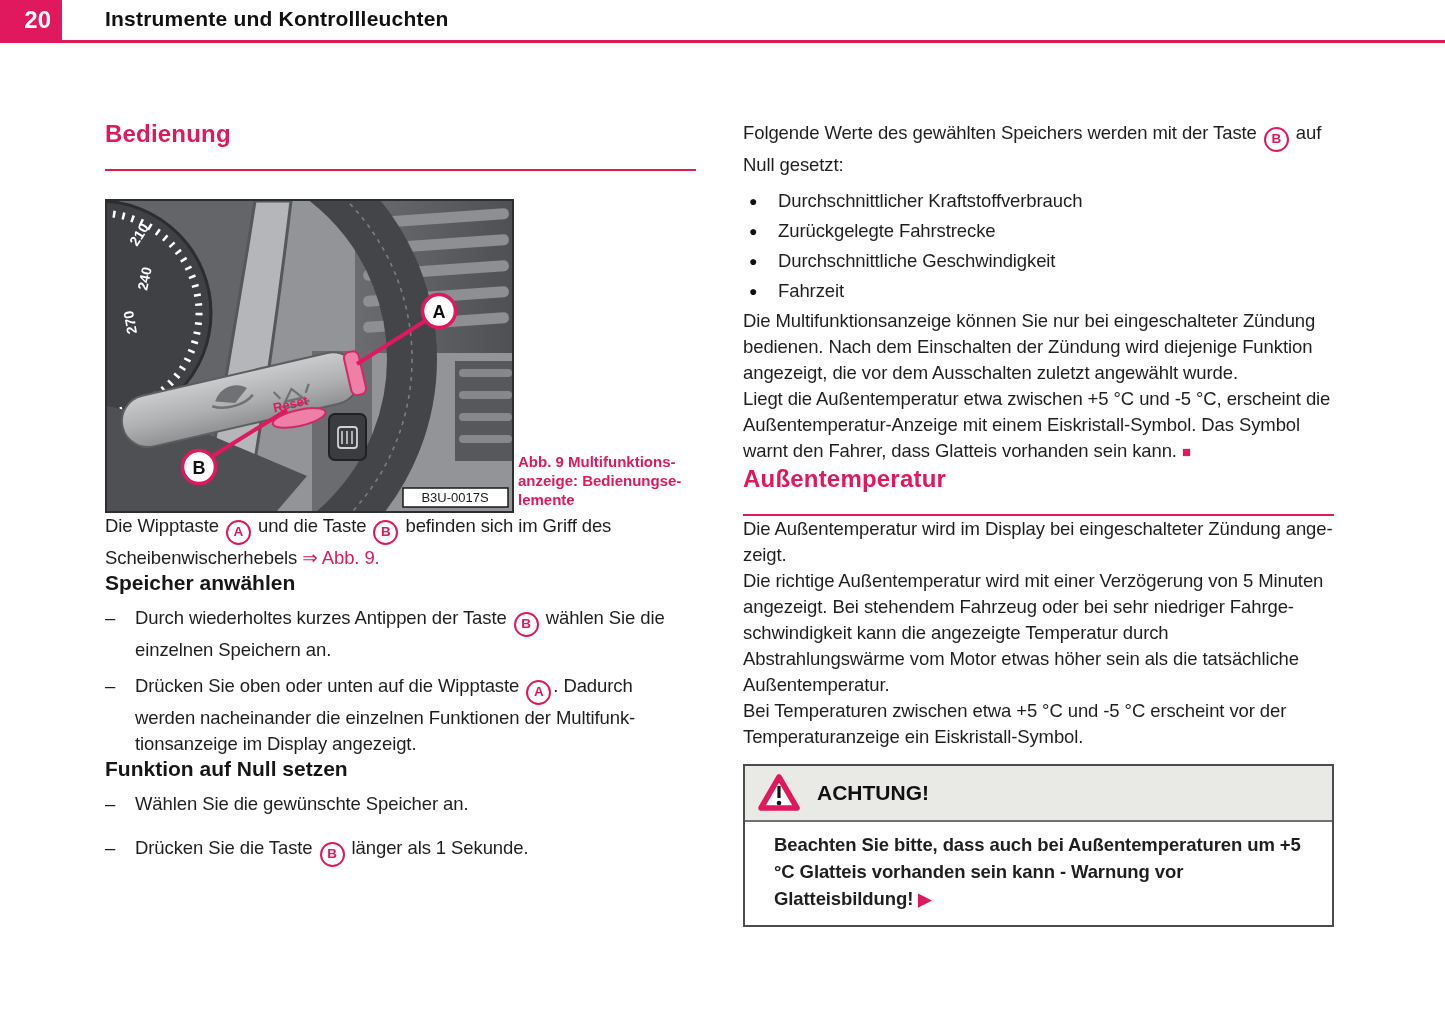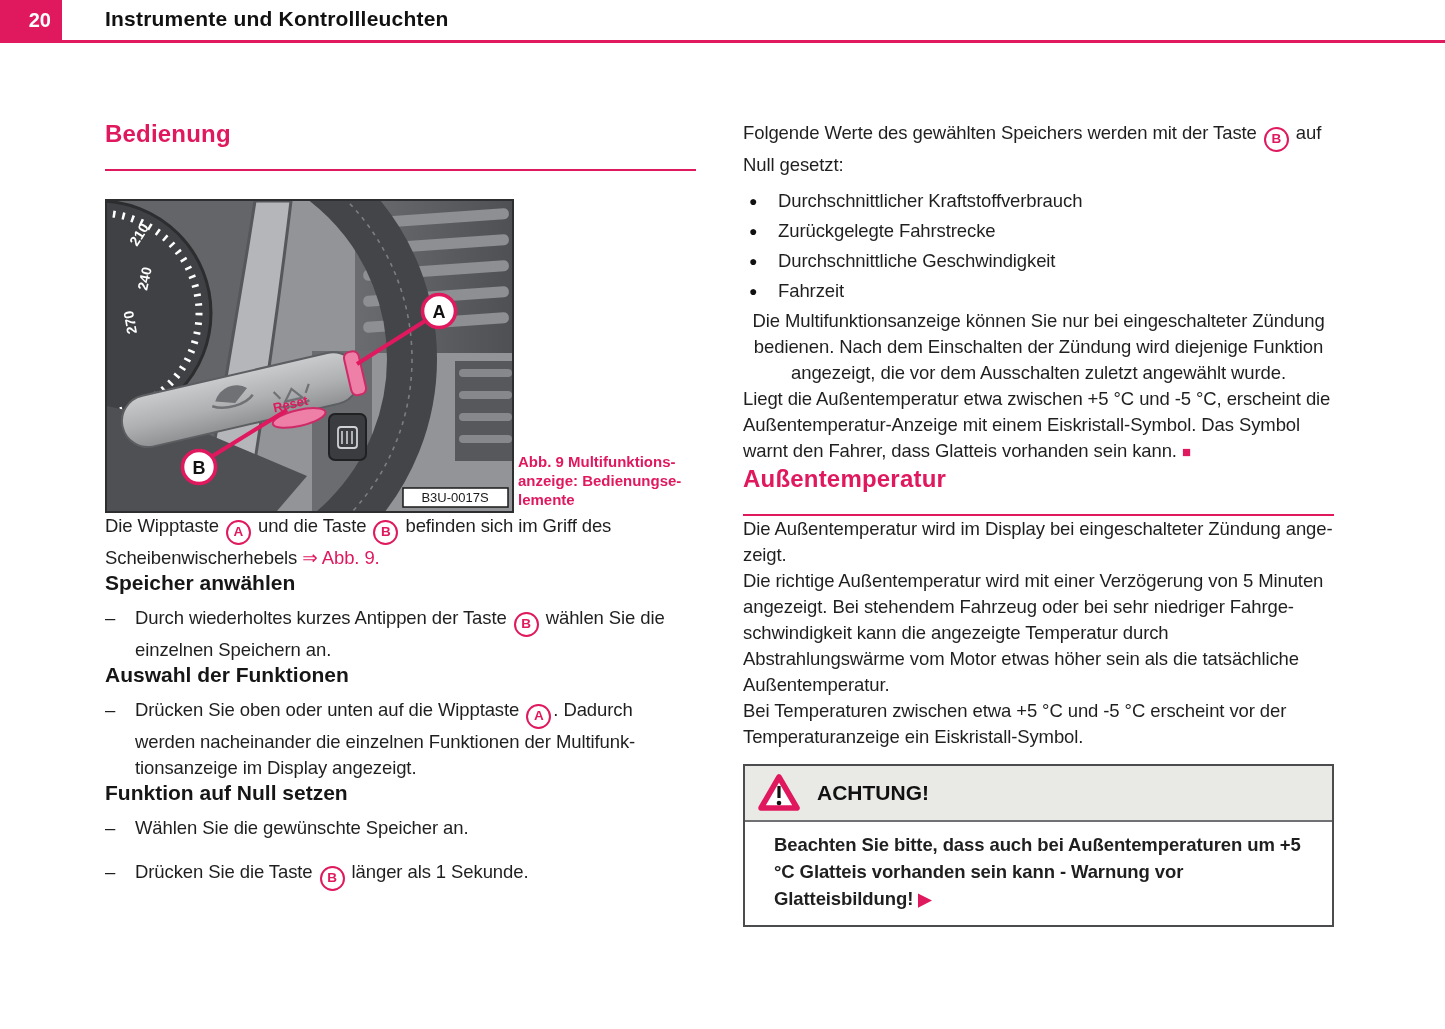--- a/index.html
+++ b/index.html
@@ -1,21 +1,21 @@
 <!DOCTYPE html>
 <html lang="de"><head>
 <meta charset="utf-8">
 <style>
   html,body{margin:0;padding:0;background:#ffffff;}
   body{font-family:"Liberation Sans", sans-serif; color:#1f1f1f;}
   #page{position:relative;width:1445px;height:1029px;background:#ffffff;overflow:hidden;}
 
   
   .pagenum-box{position:absolute;left:0;top:0;width:62px;height:40px;background:#E0185E;
-    color:#fff;font-weight:bold;font-size:20px;line-height:40px;text-align:right;padding-right:11px;box-sizing:border-box;}
+    color:#fff;font-weight:bold;font-size:24px;line-height:40px;text-align:right;padding-right:11px;box-sizing:border-box;}
   .header-title{position:absolute;left:105px;top:7px;font-size:21px;font-weight:bold;color:#111;letter-spacing:.2px;}
   .header-rule{position:absolute;left:0;top:40px;width:1445px;height:3px;background:#E0185E;}
 
   
   .col{position:absolute;top:120px;width:591px;}
   .col-left{left:105px;}
   .col-right{left:743px;}
 
   h2.section-title{margin:0;font-size:24px;font-weight:bold;color:#E0185E;
     padding-bottom:21px;border-bottom:2px solid #E0185E;letter-spacing:.2px;}
@@ -39,21 +39,21 @@
   .end-tri{color:#E0185E;font-size:17px;}
 
   
   .figure-row{position:relative;margin-top:28px;height:314px;}
   .figure-frame{position:absolute;left:0;top:0;width:405px;height:310px;border:2px solid #2c2e30;background:#929497;}
   .figure-frame svg{display:block;}
   .figure-caption{position:absolute;left:413px;top:253px;width:185px;color:#E0185E;font-weight:bold;
     font-size:15px;line-height:19px;white-space:pre-line;}
 
   
-  .mt8{margin-top:8px;text-align:center;}  .mt10{margin-top:10px;} .mt12{margin-top:12px;}
+  .mt8{margin-top:8px;}  .mt10{margin-top:10px;} .mt12{margin-top:12px;}
   .mt18{margin-top:18px;} .mt22{margin-top:22px;} .mt30{margin-top:30px;} .mt32{margin-top:32px;} .mt42{margin-top:42px;}
 
   
   .warning-box{margin-top:14px;border:2px solid #4a4c4e;}
   .warning-head{display:flex;align-items:center;gap:16px;background:#e9e9e6;padding:7px 12px;border-bottom:2px solid #6f7173;}
   .warning-head .w-title{font-size:21px;font-weight:bold;color:#111;}
   .warning-body{padding:9px 13px 12px 29px;font-size:18.5px;font-weight:bold;line-height:27px;letter-spacing:-0.1px;}
 </style>
 </head>
 <body>
@@ -173,21 +173,20 @@
     </div>
 
     <p class="body mt32"><span>Die Wipptaste </span><span class="circ">A</span><span> und die Taste </span><span class="circ">B</span><span> befinden sich im Griff des Scheibenwischerhebels </span><span class="xref">⇒ Abb. 9.</span></p>
 
     <h3 class="sub-title mt30">Speicher anwählen</h3>
     <div class="dash-item mt10">
       <span class="dash">–</span>
       <span><span>Durch wiederholtes kurzes Antippen der Taste </span><span class="circ">B</span><span> wählen Sie die einzelnen Speichern an.</span></span>
     </div>
 
-    <h3 class="sub-title mt22">Auswahl der Funktionen</h3>
     <div class="dash-item mt10">
       <span class="dash">–</span>
       <span><span>Drücken Sie oben oder unten auf die Wipptaste </span><span class="circ">A</span><span>. Dadurch werden nacheinander die einzelnen Funktionen der Multifunk­tionsanzeige im Display angezeigt.</span></span>
     </div>
 
     <h3 class="sub-title mt22">Funktion auf Null setzen</h3>
     <div class="dash-item mt10">
       <span class="dash">–</span>
       <span><span>Wählen Sie die gewünschte Speicher an.</span></span>
     </div>

